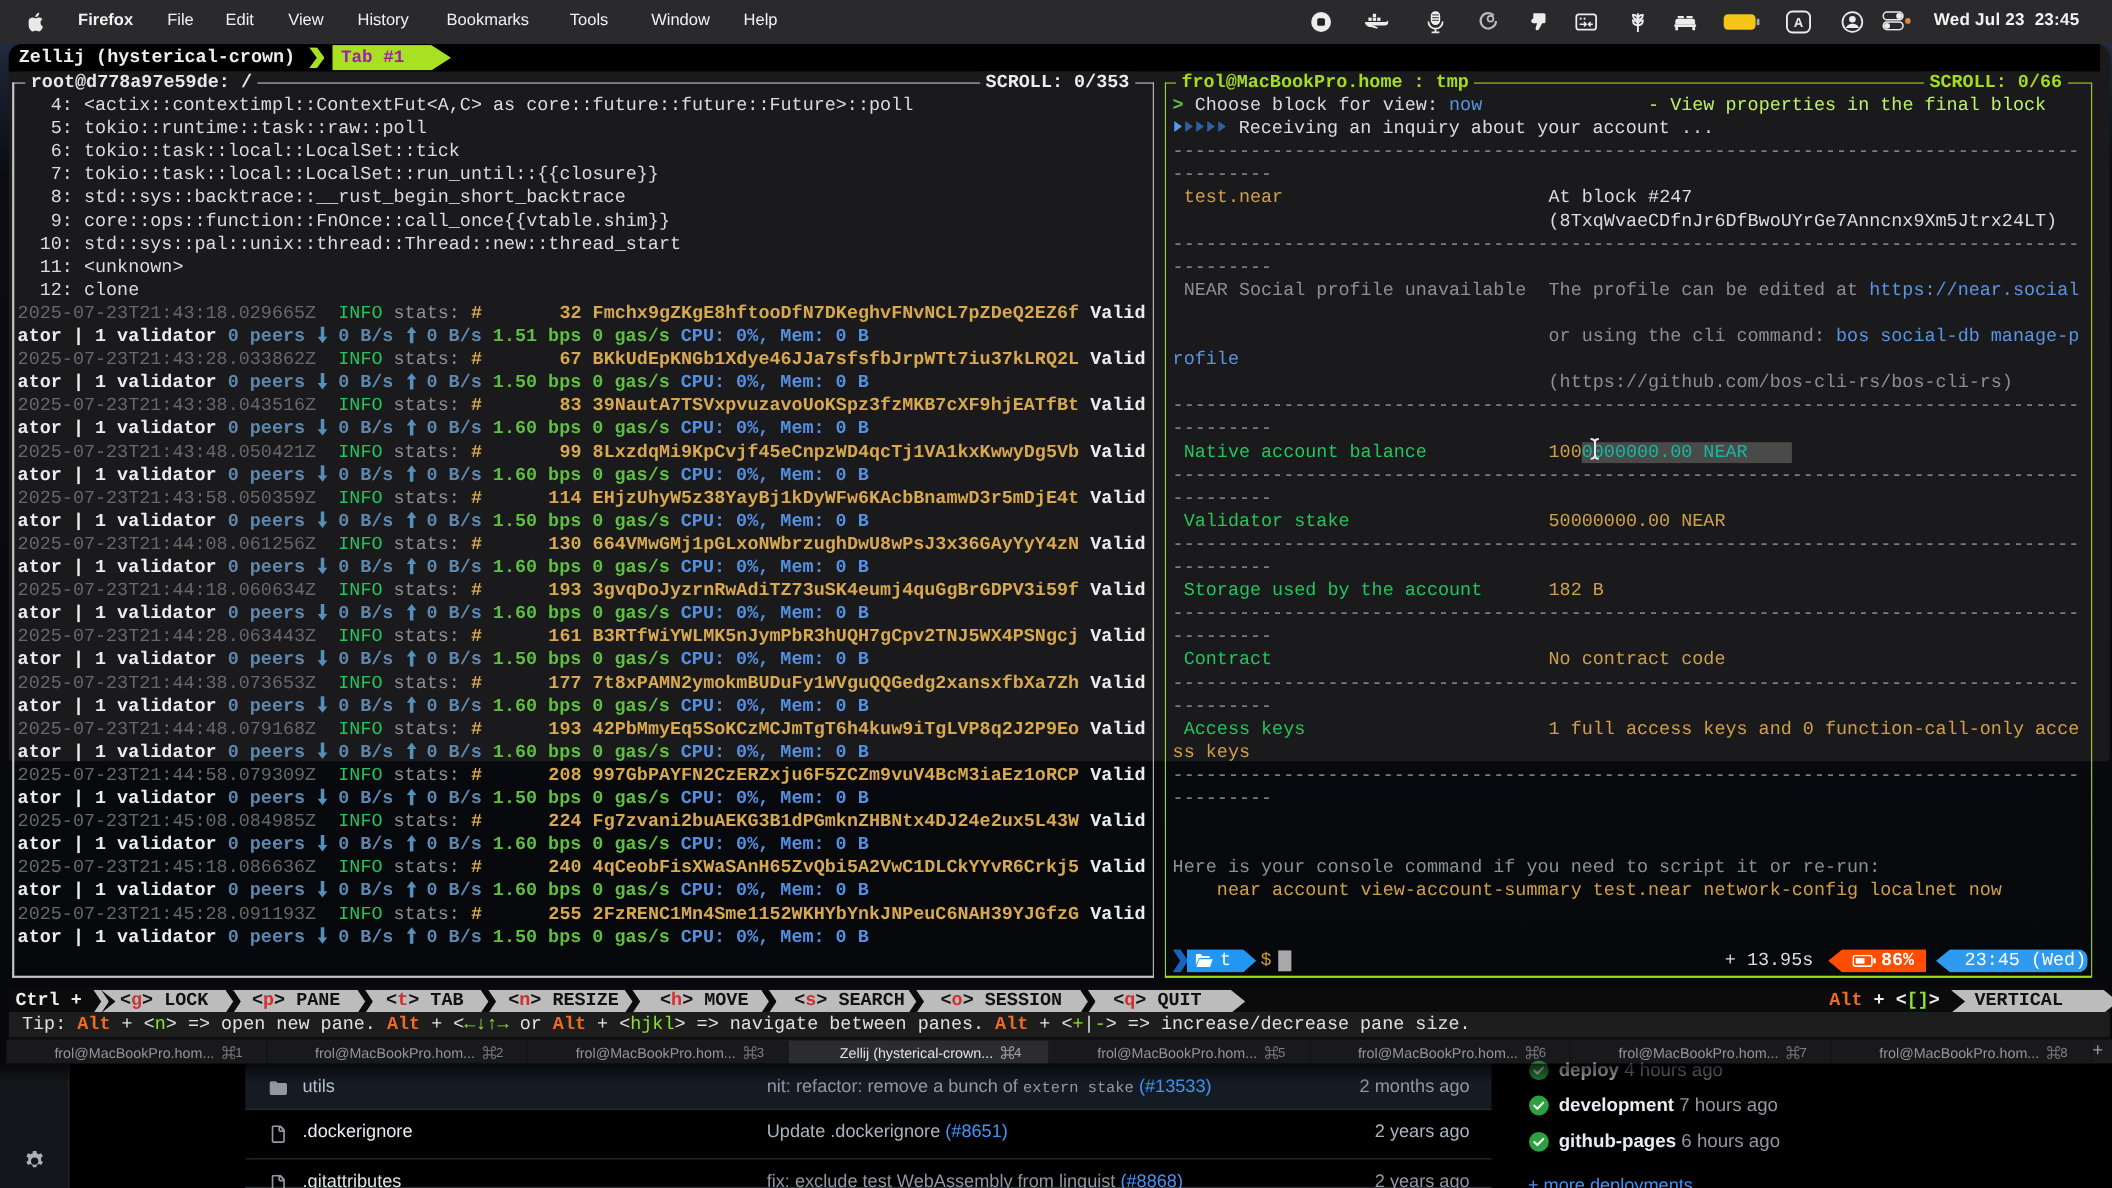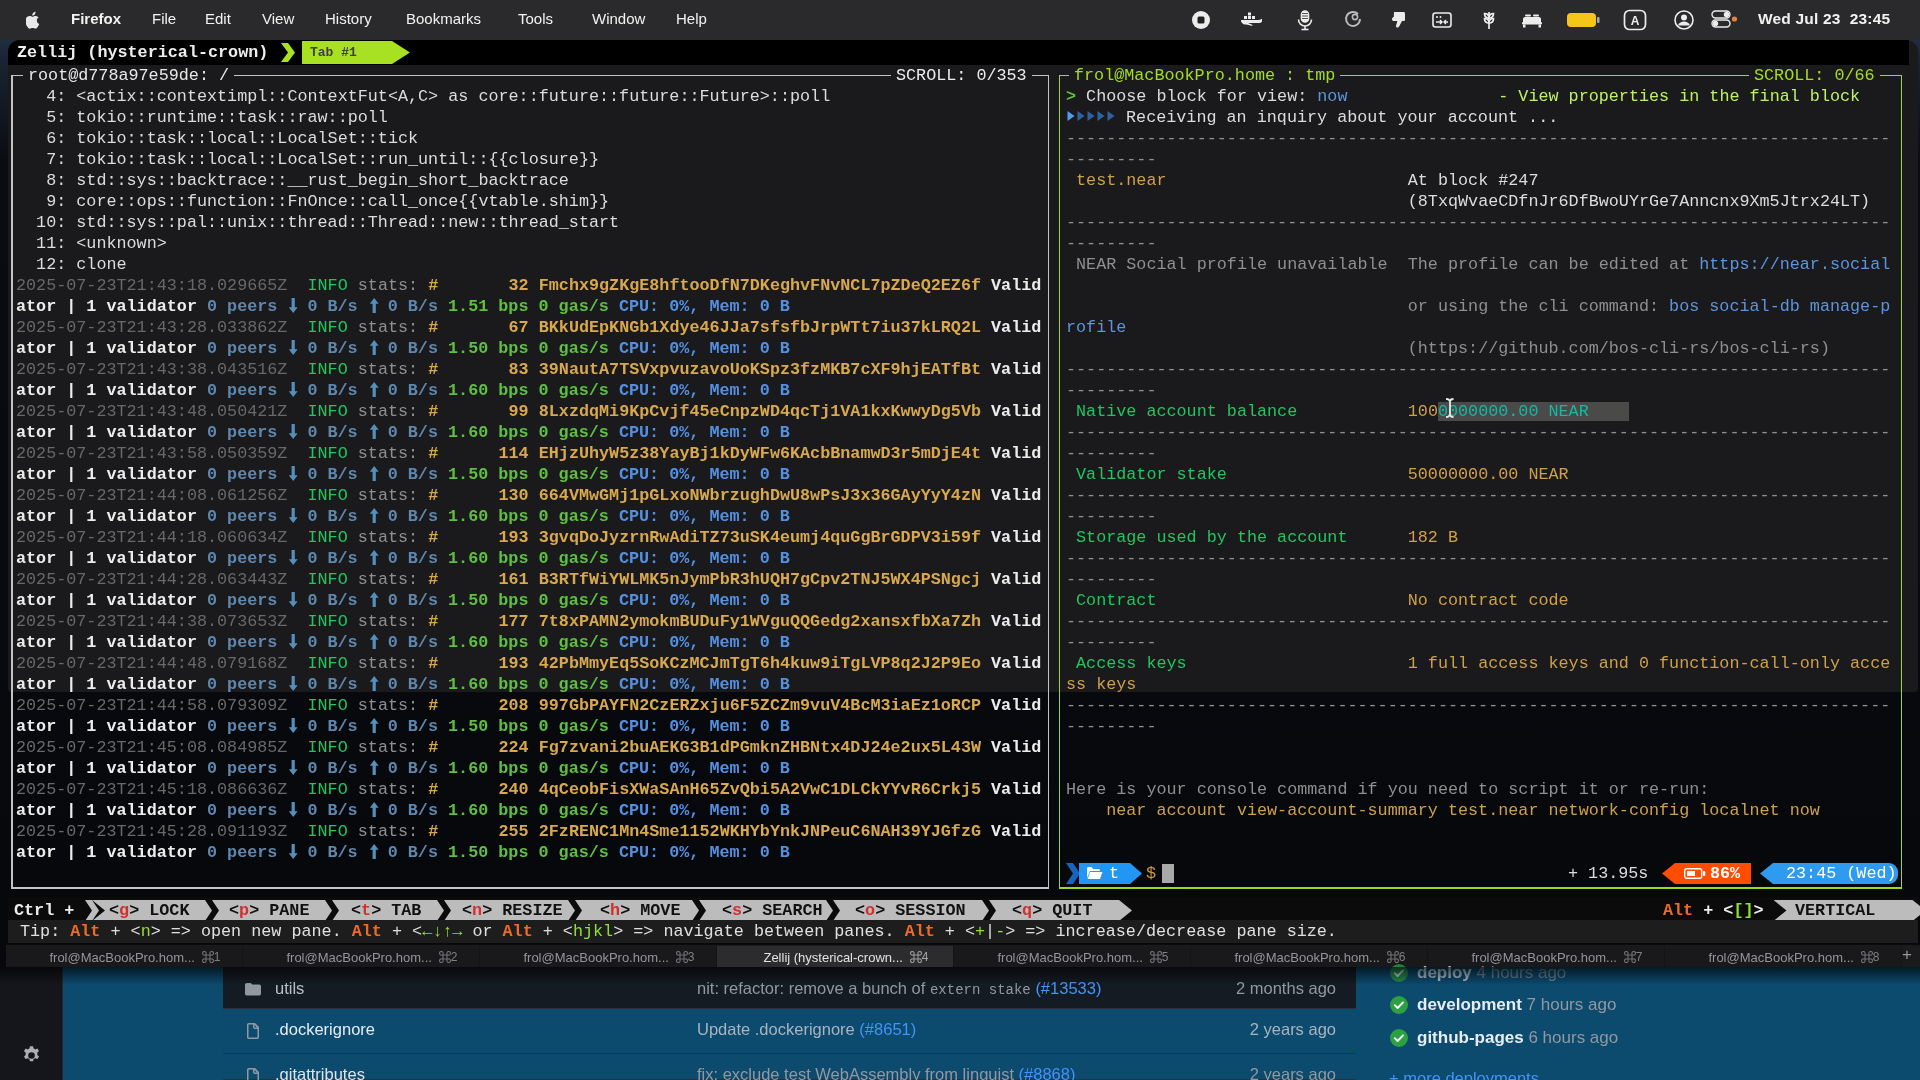--- a/index.html
+++ b/index.html
@@ -18,53 +18,53 @@
 .zg {color:#a4dc22}
 .am {color:#cfa04a} .amb {color:#d8a84e;font-weight:bold}
 .bl {color:#5f87ae;font-weight:bold} .cy {color:#5b95e0} .blv {color:#bef264}
 .cyb {color:#5490e2;font-weight:bold}
 .sel0 {color:#cfa04a}
 .sel {color:#14b8a6;background:#4a4a48}
 .va {vertical-align:-3px}
 .vt {vertical-align:-1px}
 .bord {position:absolute;background:#c3c3c3}
 .bordg {position:absolute;background:#a0d919}
-.ptitle {position:absolute;background:#1a1a1c;padding:0 5px;font-weight:normal}
+.ptitle {position:absolute;background:#1a1a1c;padding:0 5px;font-weight:bold}
 #kbar {position:absolute;left:0;top:857px;width:100%;height:23px;background:#0b0b0b}
 #kband {position:absolute;left:84px;top:860px;width:1040px;height:21px;background:#bcbcbc;clip-path:polygon(13px 50%,0 0,calc(100% - 13px) 0,100% 50%,calc(100% - 13px) 100%,0 100%)}
 .kt {position:absolute;top:860px;color:#111;font-weight:bold}
 .kr {color:#d32f2f}
 #vband {position:absolute;left:1765.5px;top:860px;width:152px;height:21px;background:#bcbcbc;clip-path:polygon(13px 50%,0 0,calc(100% - 13px) 0,100% 50%,calc(100% - 13px) 100%,0 100%)}
 #tip {position:absolute;left:0;top:880px;width:100%;height:23px;background:#1d1d1d}
 .tiptext {position:absolute;left:12px;top:1px;color:#e0e0e0}
 .or {color:#f06a23;font-weight:bold}
 .lm {color:#8ce22e}
 #itabs {position:absolute;left:-2px;top:904px;width:1914px;height:23px;background:#1b1b1d;border-top:1px solid #0a0a0a}
 .itab {position:absolute;top:1px;height:22px;background:#19191c;border-right:1px solid #141416;font-family:"Liberation Sans",sans-serif;font-size:13px;display:flex;align-items:center;justify-content:center;gap:7px;padding-left:22px}
 .itab.act {background:#2c2c2e}
 .tn {white-space:nowrap}
 .tc {white-space:nowrap;font-size:12px}
 #plus {position:absolute;right:8px;top:0px;color:#98989c;font-size:17px;font-family:"Liberation Sans",sans-serif}
-#gh {position:absolute;left:0;top:967px;width:1920px;height:113px;background:#0c4a6e;font-family:"Liberation Sans",sans-serif}
+#gh {position:absolute;left:0;top:967px;width:1920px;height:113px;background:#000000;font-family:"Liberation Sans",sans-serif}
 #ghrail {position:absolute;left:0;top:0;width:63px;height:113px;background:#15161b;border-right:1px solid #26262c}
 #ghrail svg {position:absolute;left:21px;top:78px}
 .ghrow {position:absolute;left:223px;width:1133px;border-bottom:1px solid #2a313a}
 .fic {position:absolute;left:22px}
 .fn {position:absolute;left:52px;font-size:16.5px}
 .cmsg {position:absolute;left:474px;font-size:16.5px;color:#9198a1;white-space:nowrap}
 .cmo {font-family:"Liberation Mono",monospace;font-size:14px}
 .clink {color:#4493f8}
 .cdate {position:absolute;right:20px;font-size:16.5px;color:#9198a1}
 .dep {position:absolute;left:1389px;color:#e6edf3;font-size:17px;white-space:nowrap}
 .dep b {font-weight:bold}
 .dch {display:inline-block;vertical-align:-5px;margin-right:8px}
 .dt {color:#9198a1}
 #ghshadow {position:absolute;left:0;top:0;width:100%;height:18px;background:linear-gradient(rgba(0,0,0,.65),rgba(0,0,0,0))}
 #zjtab {position:absolute;left:294px;top:1px;width:108px;height:23px;background:#a8e022;clip-path:polygon(0 0,calc(100% - 18px) 0,100% 50%,calc(100% - 18px) 100%,0 100%)}
-#zjtab span {position:absolute;left:8px;top:1px;color:#404040;font-weight:bold;font-family:"Liberation Mono",monospace;font-size:13px;line-height:21px}
+#zjtab span {position:absolute;left:8px;top:1px;color:#a21caf;font-weight:bold;font-family:"Liberation Mono",monospace;font-size:16px;line-height:21px}
 </style></head>
 <body>
 <div id="menubar">
     <svg class="ic" style="left:26px;top:11px" width="15" height="18" viewBox="0 0 15 18">
       <path fill="#e8e8e8" d="M10.8 9.6c0-2 1.7-3 1.8-3.1-1-1.4-2.5-1.6-3-1.6-1.3-.1-2.5.75-3.2.75-.7 0-1.7-.73-2.8-.71-1.4 0-2.7.84-3.5 2.1-1.5 2.6-.4 6.4 1.1 8.5.7 1 1.5 2.2 2.6 2.1 1.1 0 1.5-.66 2.8-.66 1.3 0 1.6.66 2.8.64 1.2 0 1.9-1 2.6-2.1.8-1.2 1.2-2.4 1.2-2.4s-2.3-.9-2.4-3.5zM8.7 3.4c.6-.7 1-1.7.9-2.7-.9 0-1.9.6-2.5 1.3-.55.6-1 1.6-.9 2.6 1 .1 2-.5 2.5-1.2z"></path>
     </svg>
     <span class="mi b" style="left:71px">Firefox</span>
     <span class="mi" style="left:152px">File</span>
     <span class="mi" style="left:205px">Edit</span>
     <span class="mi" style="left:262px">View</span>

